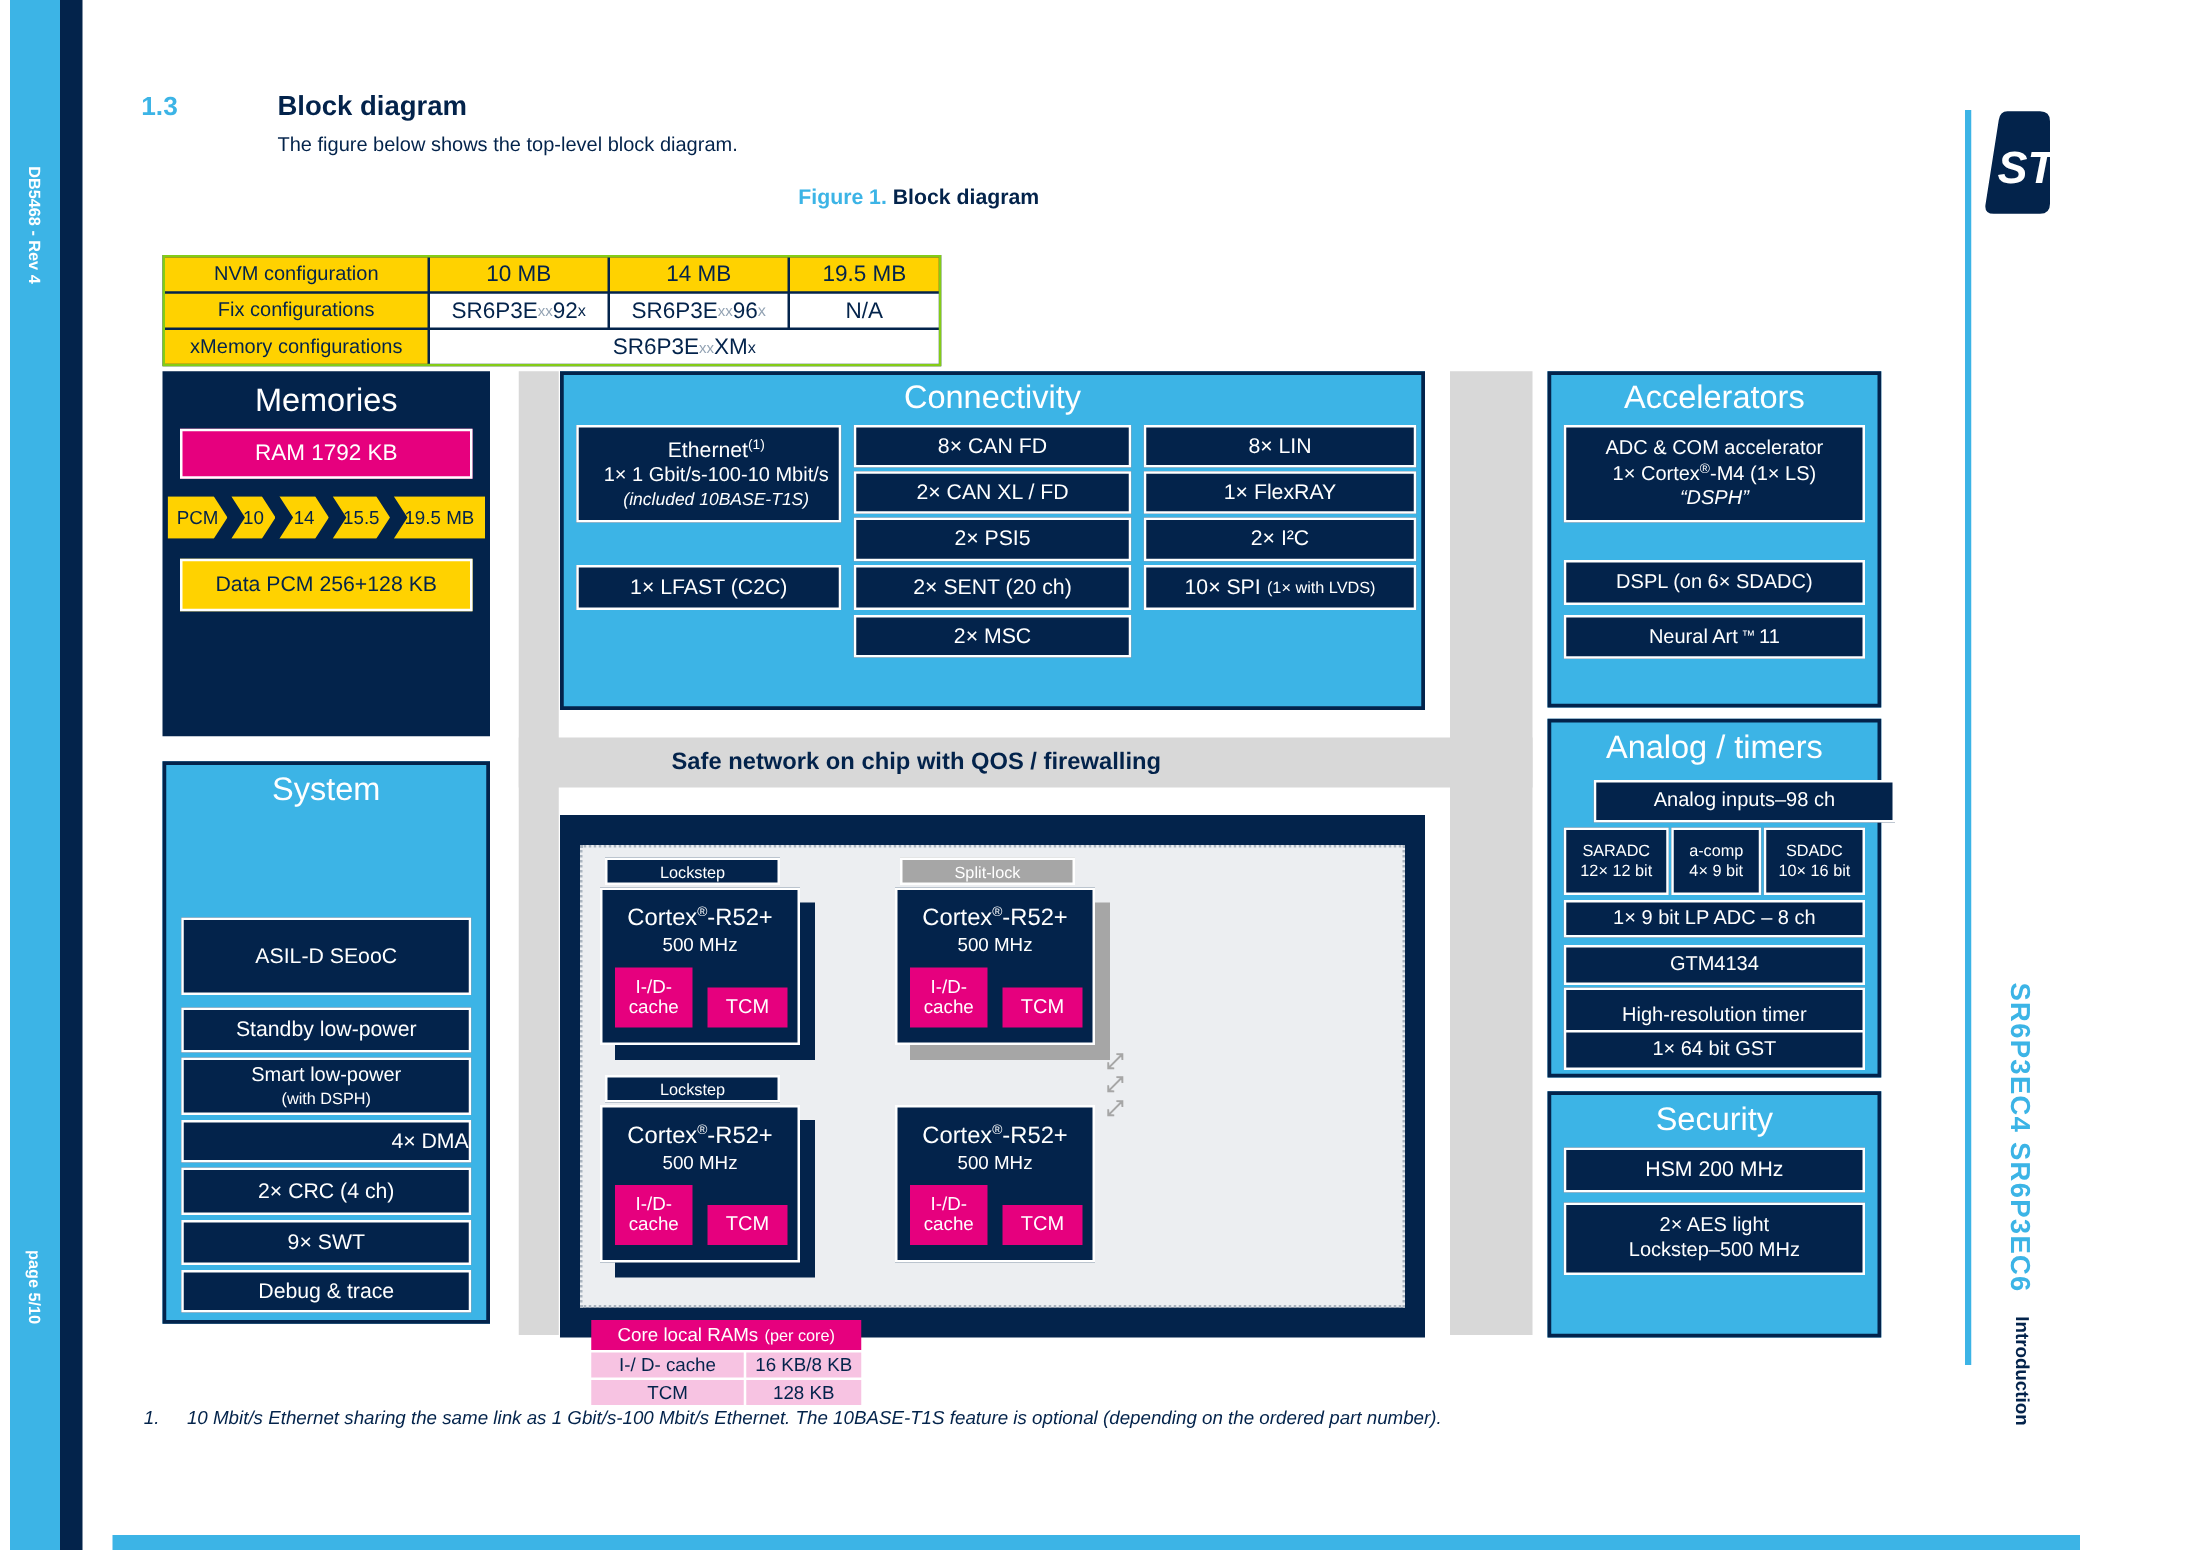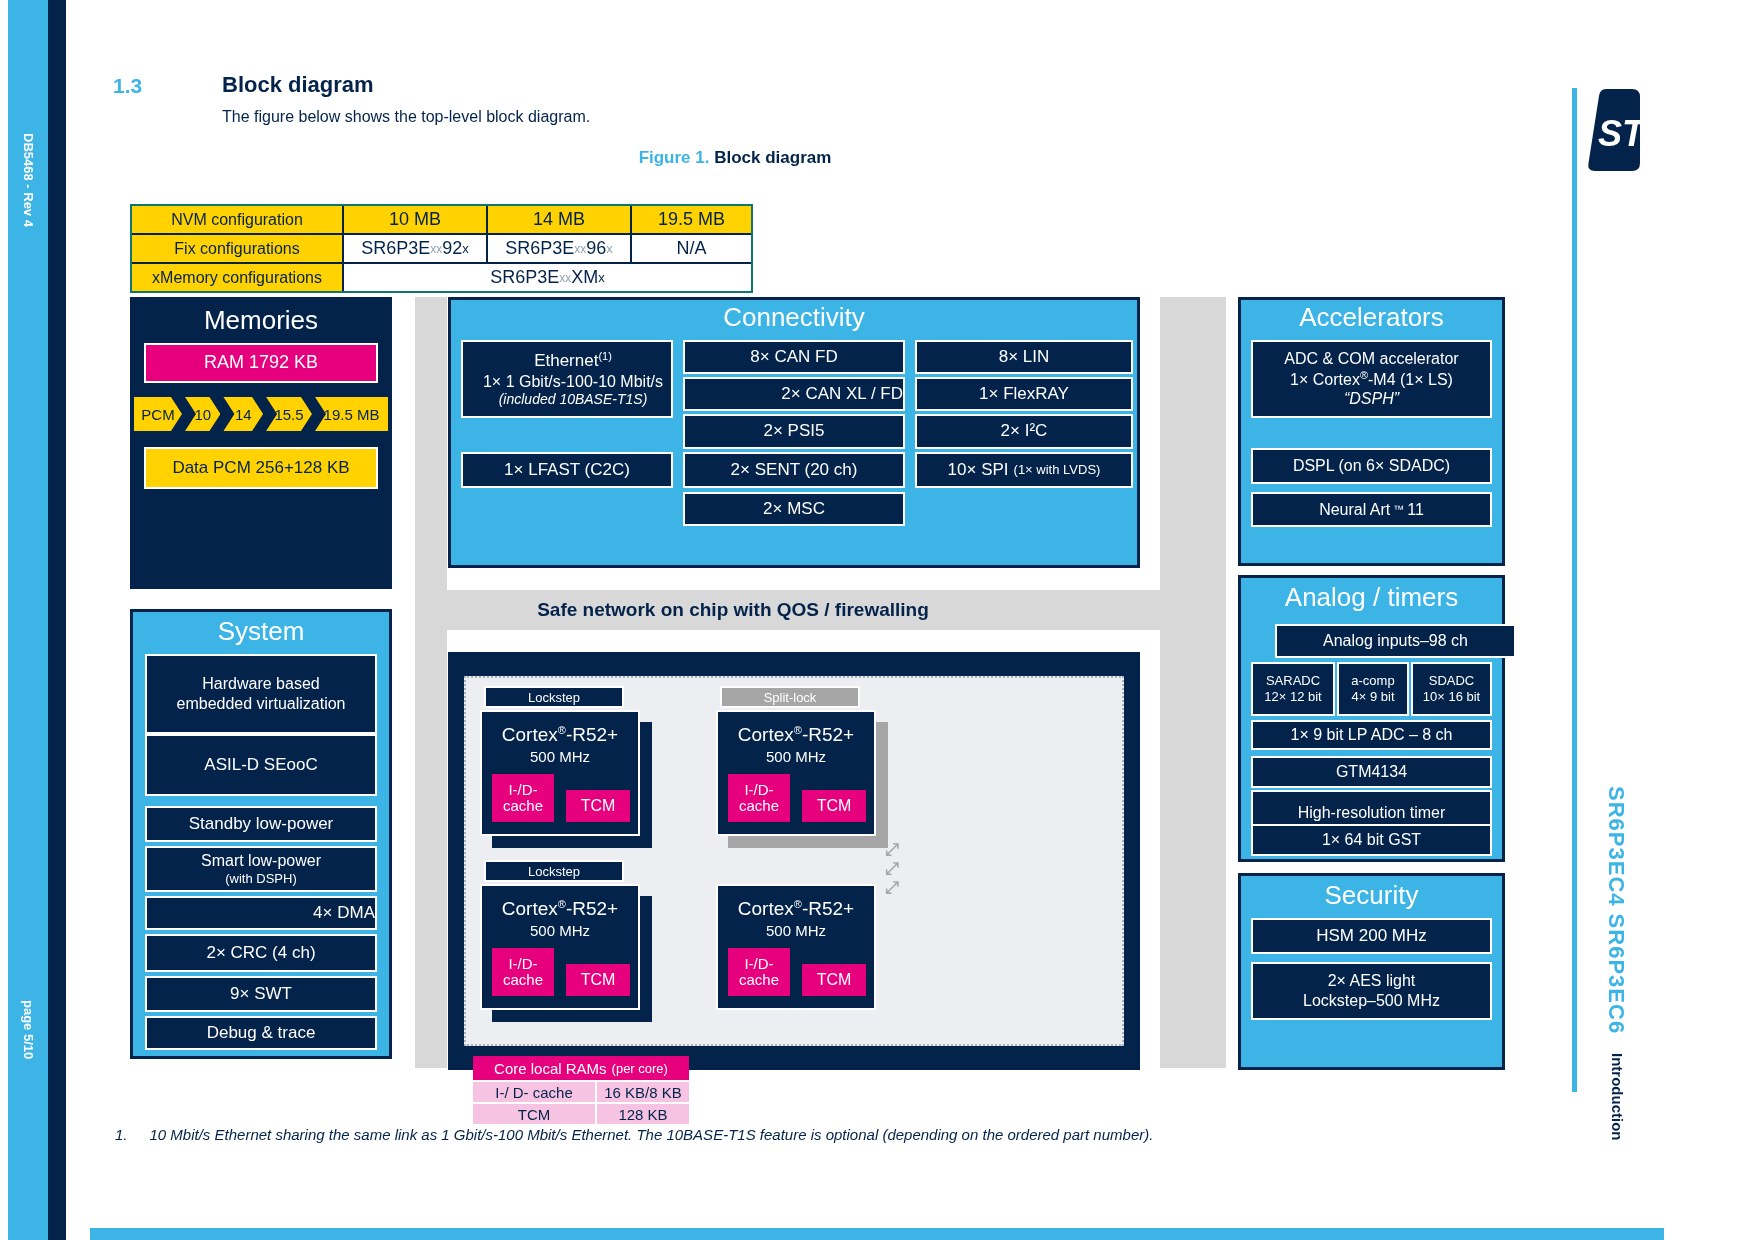--- a/index.html
+++ b/index.html
@@ -10,21 +10,21 @@
   .panel{position:absolute;background:#3CB4E6;border:3px solid #03234B;box-sizing:border-box;}
   .panel-title{position:absolute;left:0;right:0;text-align:center;color:#fff;font-size:26px;font-weight:400;}
   .nbox{position:absolute;background:#03234B;border:2px solid #fff;box-sizing:border-box;color:#fff;
         display:flex;flex-direction:column;align-items:center;justify-content:center;text-align:center;line-height:1.22;}
   .graych{position:absolute;background:#D8D8D8;}
   .chev{display:flex;align-items:center;justify-content:center;background:#FFD200;color:#03234B;font-size:15px;}
   .chev-first{clip-path:polygon(0 0,calc(100% - 11px) 0,100% 50%,calc(100% - 11px) 100%,0 100%);}
   .chev-mid{clip-path:polygon(0 0,calc(100% - 11px) 0,100% 50%,calc(100% - 11px) 100%,0 100%,11px 50%);}
   .chev-last{clip-path:polygon(0 0,100% 0,100% 100%,0 100%,11px 50%);}
   .cfg{position:absolute;left:130px;top:204px;display:grid;grid-template-columns:210px 142px 142px 119px;
-       grid-auto-rows:27px;gap:2px;background:#03234B;border:2px solid #0f766e;}
+       grid-auto-rows:27px;gap:2px;background:#03234B;border:2px solid #84cc16;}
   .cfg .cell{display:flex;align-items:center;justify-content:center;font-size:16px;background:#fff;}
   .cfg .ylw{background:#FFD200;}
   .cfg .val{font-size:18px;}
   .sub-xx{font-size:12px;color:#93A3B4;}
   .tail{font-size:13px;}
   .tail-gray{font-size:13px;color:#93A3B4;}
   .core{position:absolute;background:#03234B;border:2px solid #fff;box-sizing:border-box;color:#fff;text-align:center;}
   .core .cname{margin-top:12px;font-size:19px;line-height:1.1;}
   .core .cfreq{font-size:15px;margin-top:2px;}
   .magenta{position:absolute;background:#E6007E;color:#fff;display:flex;flex-direction:column;
@@ -107,23 +107,20 @@
       <span class="chev chev-mid" style="flex:1.1;">15.5</span>
       <span class="chev chev-last" style="flex:1.75;">19.5 MB</span>
     </div>
     <div class="abs" style="left:14px;top:150px;width:234px;height:42px;background:#FFD200;border:2px solid #fff;box-sizing:border-box;display:flex;align-items:center;justify-content:center;font-size:17px;">
       <span>Data PCM 256+128 KB</span>
     </div>
   </div>
 
   <div class="panel" style="left:130px;top:609px;width:262px;height:450px;">
     <div class="panel-title" style="top:4px;">System</div>
-    <div class="nbox" style="left:12px;top:42px;width:232px;height:80px;font-size:16px;">
-      <span style="width:170px;">Hardware based embedded virtualization</span>
-    </div>
     <div class="nbox" style="left:12px;top:122px;width:232px;height:62px;font-size:17px;">
       <span>ASIL-D SEooC</span>
     </div>
     <div class="nbox" style="left:12px;top:194px;width:232px;height:36px;font-size:17px;">
       <span>Standby low-power</span>
     </div>
     <div class="nbox" style="left:12px;top:234px;width:232px;height:46px;font-size:16px;">
       <span>Smart low-power</span>
       <span style="font-size:13px;">(with DSPH)</span>
     </div>
@@ -147,21 +144,21 @@
       <span><span style="font-size:17px;">Ethernet</span><sup>(1)</sup></span>
       <span>1× 1 Gbit/s-100-10 Mbit/s</span>
       <span style="font-style:italic;font-size:14px;">(included 10BASE-T1S)</span>
     </div>
     <div class="nbox" style="left:10px;top:152px;width:212px;height:36px;font-size:17px;">
       <span>1× LFAST (C2C)</span>
     </div>
     <div class="nbox" style="left:232px;top:40px;width:222px;height:34px;font-size:17px;">
       <span>8× CAN FD</span>
     </div>
-    <div class="nbox" style="left:232px;top:77px;width:222px;height:34px;font-size:17px;align-items:flex-end;">
+    <div class="nbox" style="left:232px;top:77px;width:222px;height:34px;font-size:17px;">
       <span>2× CAN XL / FD</span>
     </div>
     <div class="nbox" style="left:232px;top:114px;width:222px;height:35px;font-size:17px;">
       <span>2× PSI5</span>
     </div>
     <div class="nbox" style="left:232px;top:152px;width:222px;height:36px;font-size:17px;">
       <span>2× SENT (20 ch)</span>
     </div>
     <div class="nbox" style="left:232px;top:192px;width:222px;height:34px;font-size:17px;">
       <span>2× MSC</span>

